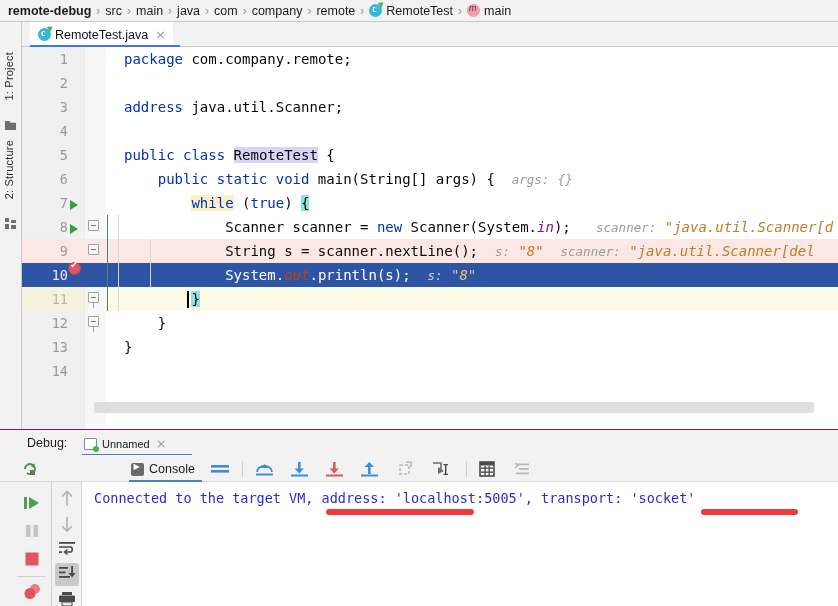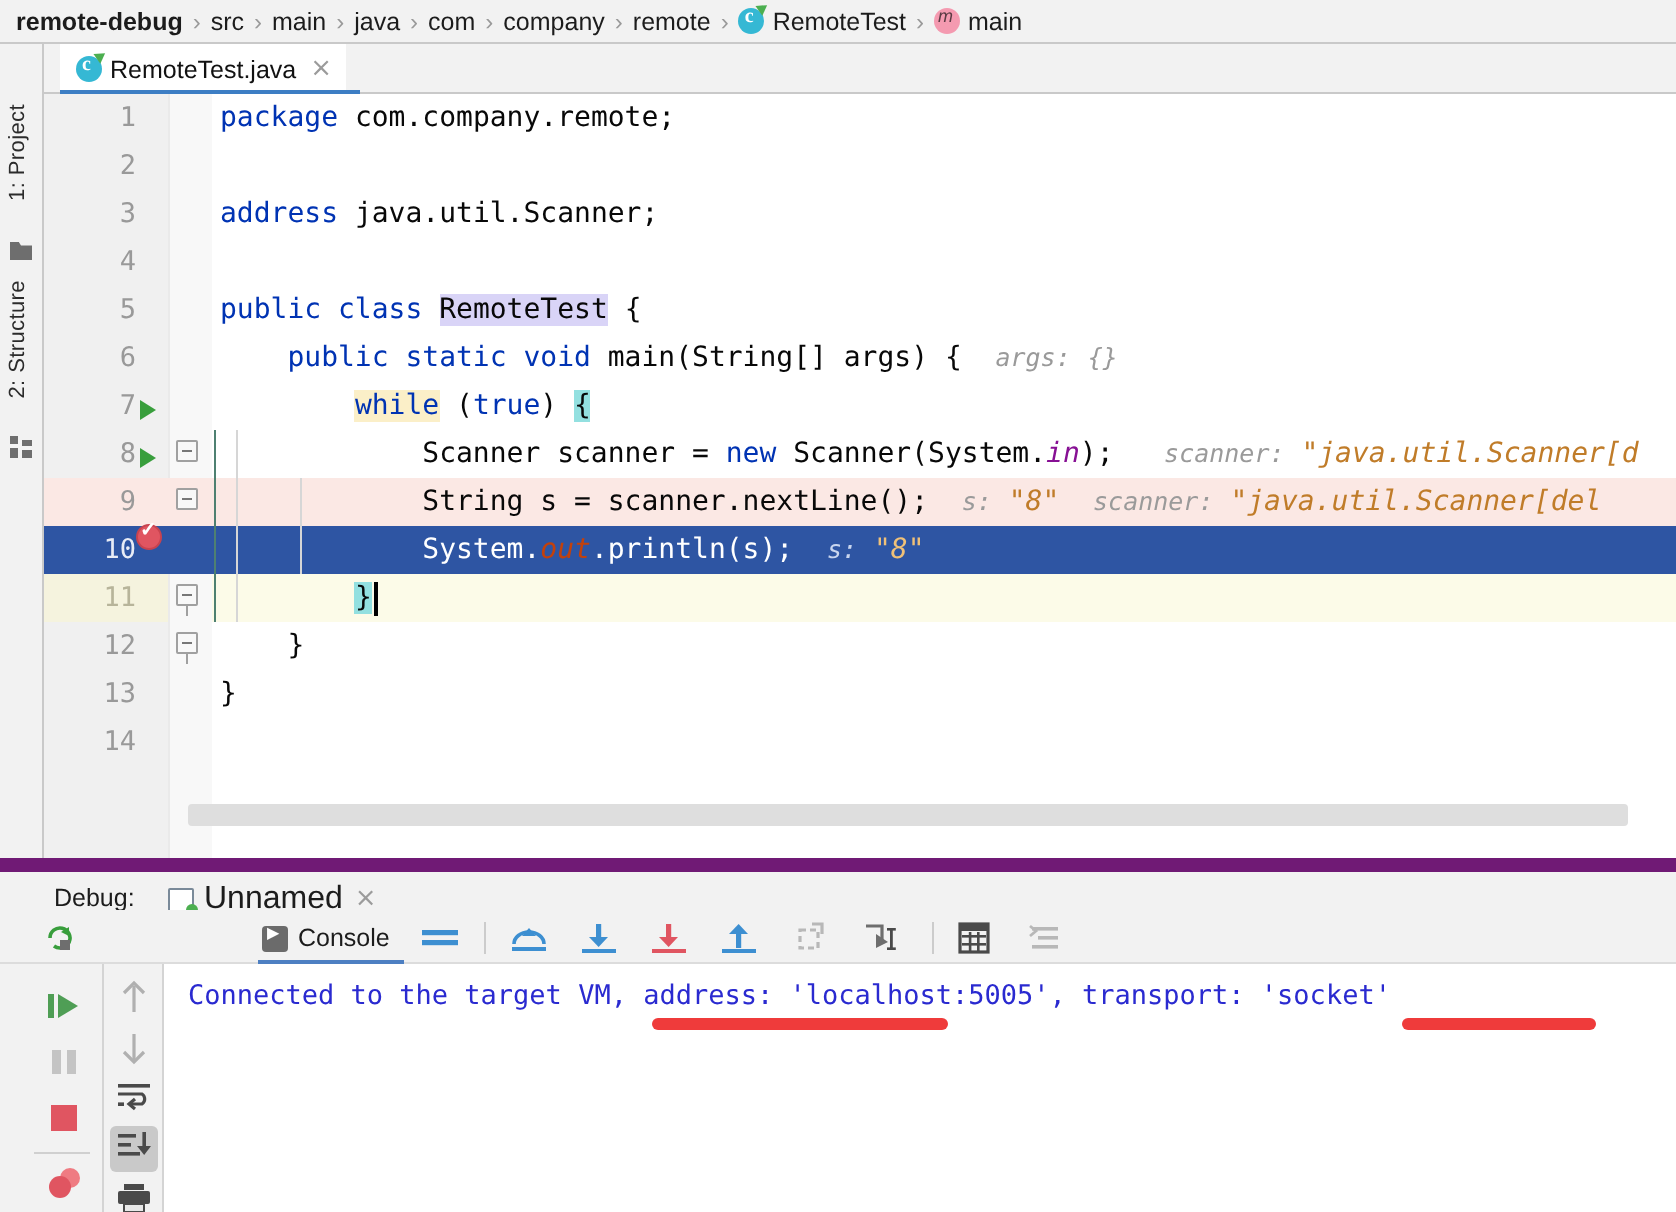--- a/index.html
+++ b/index.html
@@ -116,21 +116,21 @@
     background: #f8f8f8;
   }
 
   .row { position: absolute; left: 0; width: 816px; height: 24px; }
   .lnum {
     position: absolute; left: 0; width: 46px; text-align: right;
     font-family: "DejaVu Sans Mono", monospace; font-size: 13.5px;
     color: #999999; line-height: 24px;
   }
   .code {
-    position: absolute; left: 88px; top: 0; height: 24px;
+    position: absolute; left: 102px; top: 0; height: 24px;
     line-height: 24px; white-space: pre;
     font-family: "DejaVu Sans Mono", monospace; font-size: 14px;
     color: #080808;
   }
   .kw { color: #0033b3; font-weight: normal; }
   .fld { color: #871094; font-style: italic; }
   .hint {
     color: #9a9a9a; font-style: italic; font-size: 12.5px;
   }
   .hint-val { color: #c07c29; font-style: italic; }
@@ -186,21 +186,21 @@
     position: absolute; width: 1.5px; background: #000000;
   }
   .hscroll {
     position: absolute; left: 72px; top: 355px; width: 720px; height: 11px;
     background: #dedede; border-radius: 2px;
   }
 
   
   .dbg-header {
     position: absolute; left: 0; top: 429px; width: 838px; height: 26px;
-    background: #f2f2f2; border-top: 7px solid #701a75;
+    background: #f2f2f2; border-top: 1px solid #701a75;
     box-sizing: border-box;
   }
   .dbg-title {
     position: absolute; left: 27px; top: 6px;
     font-size: 12.5px; color: #1c1c1c;
   }
   .dbg-tab {
     position: absolute; left: 84px; top: 2px; height: 24px;
     display: flex; align-items: center;
   }
@@ -210,21 +210,21 @@
   }
   .cfg-ico {
     position: relative; width: 13px; height: 12px; margin-right: 5px;
     border: 1.5px solid #7a8a99; box-sizing: border-box; background: #ffffff;
     border-radius: 1px;
   }
   .cfg-ico::after {
     content: ""; position: absolute; right: -3px; bottom: -3px;
     width: 6px; height: 6px; border-radius: 50%; background: #4caf50;
   }
-  .dbg-tab-label { font-size: 16px; color: #1c1c1c; margin-right: 6px; }
+  .dbg-tab-label { font-size: 11px; color: #1c1c1c; margin-right: 6px; }
 
   .dbg-toolbar {
     position: absolute; left: 0; top: 455px; width: 838px; height: 27px;
     background: #f2f2f2; border-bottom: 1px solid #dcdcdc;
     box-sizing: border-box;
   }
   .tb-item {
     position: absolute; top: 4px; height: 20px;
     display: flex; align-items: center; font-size: 12.5px; color: #1c1c1c;
   }

